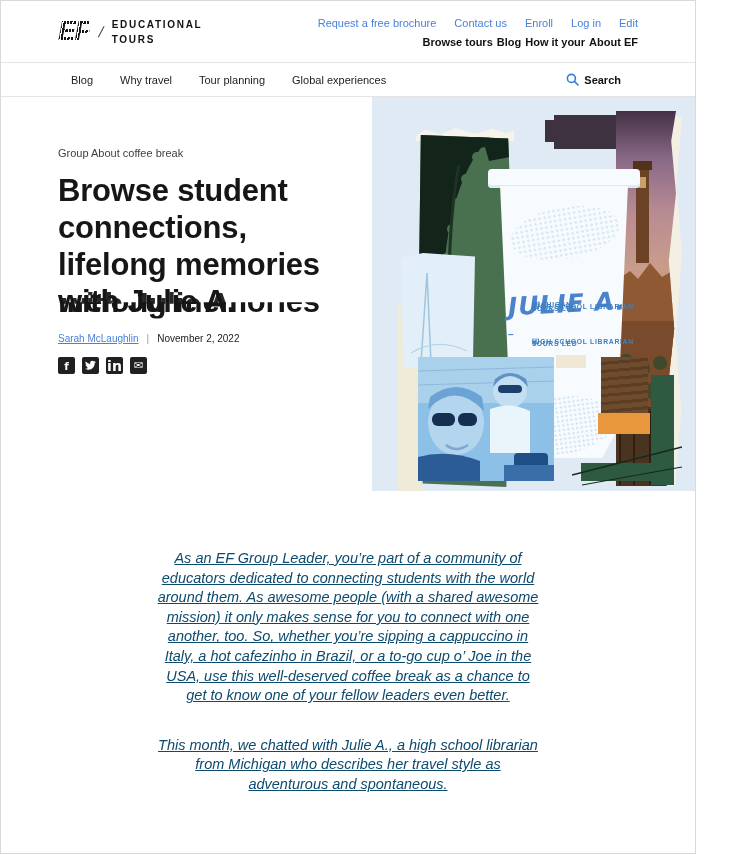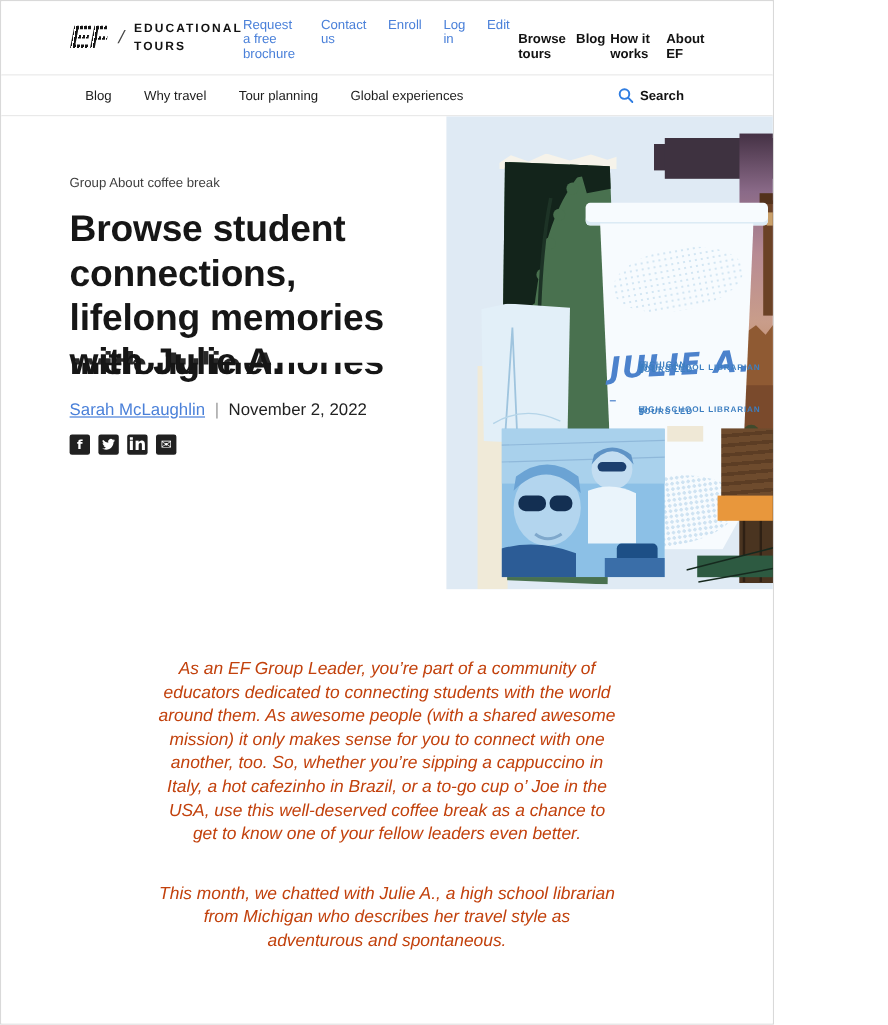--- a/index.html
+++ b/index.html
@@ -1,35 +1,35 @@
 <!DOCTYPE html>
 <html style="--link-blue: #4a80d9; --headline: #161616; --hero-bg: #dfeaf4; --cup-blue: #4c82cc; --list-blue: #3d7fc1; --search-blue: #2f7de1;"><head>
 <meta charset="utf-8">
 <style>
   * { margin:0; padding:0; box-sizing:border-box; }
   html,body { background:#fff; }
   .page {
-    position:relative; width:645px; height:854px; background:#fff;
+    position:relative; width:696px; height:854px; background:#fff;
     border:1px solid #d9d9d9; overflow:hidden;
     font-family:"Liberation Sans","DejaVu Sans",sans-serif; color:#1a1a1a;
   }
 
   
   .topbar { position:absolute; top:0; left:0; right:0; height:62px;
     border-bottom:1px solid #e4e4e4; display:flex; align-items:center;
     justify-content:space-between; padding:0 57px; background:#fff; }
   .logo { display:flex; align-items:center; gap:9px; cursor:pointer; }
   .ef-mark { font-size:27px; font-weight:800; font-style:italic; letter-spacing:-1.5px;
     background:repeating-linear-gradient(100deg,#161616 0 2.2px,#ffffff 2.2px 3.3px);
     -webkit-background-clip:text; background-clip:text;
     -webkit-text-fill-color:transparent; color:transparent; }
   .logo-slash { font-size:15px; color:#444; transform:skewX(-14deg); font-weight:300; }
   .wordmark { display:flex; flex-direction:column; font-size:10px; font-weight:700;
     letter-spacing:1.7px; color:#121212; line-height:1.5; }
-  .toplinks { display:flex; flex-direction:row; align-items:flex-end; gap:7px; padding-top:2px; }
+  .toplinks { display:flex; flex-direction:column; align-items:flex-end; gap:7px; padding-top:2px; }
   .util-row { display:flex; gap:18px; font-size:11px; color:var(--link-blue,#4a80d9); }
   .util-row span { cursor:pointer; }
   .primary-row { display:flex; gap:4px; font-size:11px; font-weight:700; color:#121212; }
   .primary-row span { cursor:pointer; }
 
   
   .subnav { position:absolute; top:62px; left:0; right:0; height:34px; background:#fff;
     border-bottom:1px solid #e4e4e4; display:flex; align-items:center;
     justify-content:space-between; padding:0 74px 0 70px; }
   .subnav-items { display:flex; gap:27px; font-size:11px; font-weight:500; color:#1c1c1c; }
@@ -43,21 +43,21 @@
   .article-head { position:absolute; left:57px; top:50px; width:302px; }
   .eyebrow { font-size:11px; color:#3e3e3e; margin-bottom:13px; }
   h1 { font-size:31px; line-height:37px; font-weight:700; letter-spacing:-0.2px;
     color:var(--headline,#161616); }
   .h1-line { display:block; }
   .h1-glitch { position:relative; height:37px; }
   .h1-glitch span { position:absolute; left:0; top:0; white-space:nowrap; }
   .g-mem  { clip-path: inset(52% 0 4% 0); }
   .g-julie{ clip-path: inset(10% 0 52% 0); left:4px !important; top:3px !important; opacity:.92; }
   .author-row { margin-top:13px; display:flex; align-items:center; gap:8px;
-    font-size:14px; color:#222; }
+    font-size:10px; color:#222; }
   .author-link { color:var(--link-blue,#4a80d9); text-decoration:underline; cursor:pointer; }
   .meta-sep { color:#9c9c9c; }
   .share-row { margin-top:13px; display:flex; gap:7px; }
   .share-btn { width:17px; height:17px; background:#202020; border-radius:2px; color:#fff;
     display:flex; align-items:center; justify-content:center; font-size:10.5px;
     font-weight:700; cursor:pointer; font-family:"DejaVu Sans",sans-serif; }
 
   
   .hero { position:absolute; left:371px; top:0; width:369px; height:394px;
     background:var(--hero-bg,#dfeaf4); overflow:hidden; }
@@ -102,21 +102,21 @@
   .brown-strip { left:229px; top:260px; width:47px; height:57px;
     background:repeating-linear-gradient(175deg,#6e4b2d 0 5px,#5c3d24 5px 8px); }
   .orange-strip { left:226px; top:316px; width:52px; height:21px; background:#e8973c; }
   .bgreen-v { left:279px; top:278px; width:23px; height:110px; background:#2d5a41; }
   .bgreen-h { left:209px; top:366px; width:93px; height:18px; background:#2d5a41; }
   .wires { left:200px; top:330px; width:110px; height:60px; }
 
   
   .body-copy { position:absolute; top:452px; left:0; right:0; }
   .body-copy p { width:382px; margin:0 auto; font-style:italic; font-size:14.5px;
-    line-height:19.6px; text-align:center; color:#c2410c; }
+    line-height:19.6px; text-align:center; color:#0c4a6e;text-decoration:underline; }
   .body-copy p + p { margin-top:30px; }
 
   svg { display:block; }
 </style>
 </head>
 <body>
 
 <div class="page">
 
   <header class="topbar">
@@ -132,21 +132,21 @@
       <div class="util-row">
         <span>Request a free brochure</span>
         <span>Contact us</span>
         <span>Enroll</span>
         <span>Log in</span>
         <span>Edit</span>
       </div>
       <div class="primary-row">
         <span>Browse tours</span>
         <span>Blog</span>
-        <span>How it works</span>
+        <span>How it your</span>
         <span>About EF</span>
       </div>
     </div>
   </header>
 
   <nav class="subnav">
     <div class="subnav-items">
       <span>Blog</span>
       <span>Why travel</span>
       <span>Tour planning</span>

